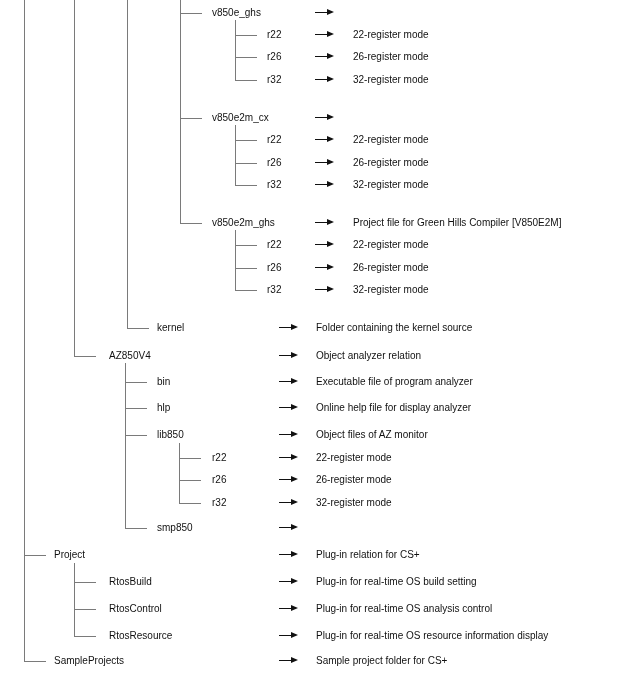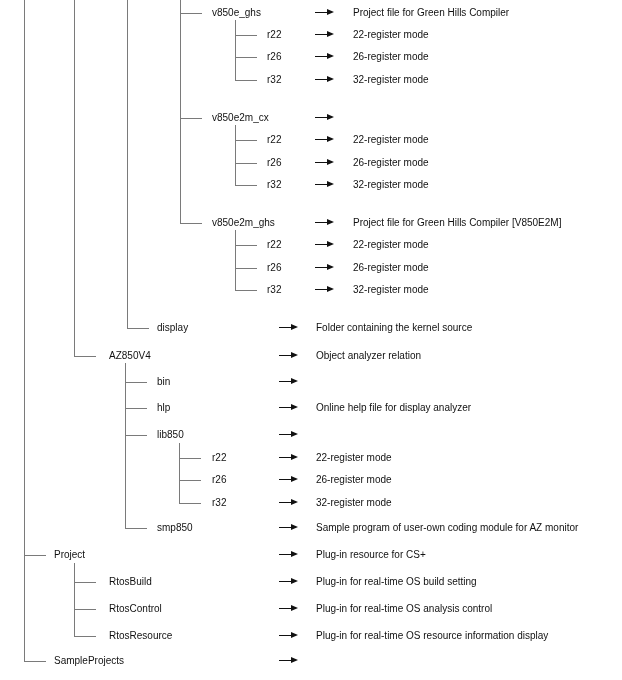--- a/index.html
+++ b/index.html
@@ -66,21 +66,20 @@
   <i class="hl" style="left:125px;top:528px"></i>
   <i class="hl" style="left:24px;top:555px"></i>
   <i class="hl" style="left:74px;top:582px"></i>
   <i class="hl" style="left:74px;top:609px"></i>
   <i class="hl" style="left:74px;top:636px"></i>
   <i class="hl" style="left:24px;top:661px"></i>
 
   <div class="row top lvl4" style="top:6px">
     <span class="lbl">v850e_ghs</span>
     <span class="arrow"></span>
-    <span class="desc">Project file for Green Hills Compiler</span>
   </div>
   <div class="row top lvl5" style="top:28px">
     <span class="lbl">r22</span>
     <span class="arrow"></span>
     <span class="desc">22-register mode</span>
   </div>
   <div class="row top lvl5" style="top:50px">
     <span class="lbl">r26</span>
     <span class="arrow"></span>
     <span class="desc">26-register mode</span>
@@ -123,80 +122,82 @@
     <span class="lbl">r26</span>
     <span class="arrow"></span>
     <span class="desc">26-register mode</span>
   </div>
   <div class="row top lvl5" style="top:283px">
     <span class="lbl">r32</span>
     <span class="arrow"></span>
     <span class="desc">32-register mode</span>
   </div>
   <div class="row low lvl3" style="top:321px">
-    <span class="lbl">display</span>
+    <span class="lbl">kernel</span>
     <span class="arrow"></span>
     <span class="desc">Folder containing the kernel source</span>
   </div>
   <div class="row low lvl2" style="top:349px">
     <span class="lbl">AZ850V4</span>
     <span class="arrow"></span>
     <span class="desc">Object analyzer relation</span>
   </div>
   <div class="row low lvl3" style="top:375px">
     <span class="lbl">bin</span>
     <span class="arrow"></span>
+    <span class="desc">Executable file of program analyzer</span>
   </div>
   <div class="row low lvl3" style="top:401px">
     <span class="lbl">hlp</span>
     <span class="arrow"></span>
     <span class="desc">Online help file for display analyzer</span>
   </div>
   <div class="row low lvl3" style="top:428px">
     <span class="lbl">lib850</span>
     <span class="arrow"></span>
+    <span class="desc">Object files of AZ monitor</span>
   </div>
   <div class="row low lvl4" style="top:451px">
     <span class="lbl">r22</span>
     <span class="arrow"></span>
     <span class="desc">22-register mode</span>
   </div>
   <div class="row low lvl4" style="top:473px">
     <span class="lbl">r26</span>
     <span class="arrow"></span>
     <span class="desc">26-register mode</span>
   </div>
   <div class="row low lvl4" style="top:496px">
     <span class="lbl">r32</span>
     <span class="arrow"></span>
     <span class="desc">32-register mode</span>
   </div>
   <div class="row low lvl3" style="top:521px">
     <span class="lbl">smp850</span>
     <span class="arrow"></span>
-    <span class="desc">Sample program of user-own coding module for AZ monitor</span>
   </div>
   <div class="row low lvl1" style="top:548px">
     <span class="lbl">Project</span>
     <span class="arrow"></span>
-    <span class="desc">Plug-in resource for CS+</span>
+    <span class="desc">Plug-in relation for CS+</span>
   </div>
   <div class="row low lvl2" style="top:575px">
     <span class="lbl">RtosBuild</span>
     <span class="arrow"></span>
     <span class="desc">Plug-in for real-time OS build setting</span>
   </div>
   <div class="row low lvl2" style="top:602px">
     <span class="lbl">RtosControl</span>
     <span class="arrow"></span>
     <span class="desc">Plug-in for real-time OS analysis control</span>
   </div>
   <div class="row low lvl2" style="top:629px">
     <span class="lbl">RtosResource</span>
     <span class="arrow"></span>
     <span class="desc">Plug-in for real-time OS resource information display</span>
   </div>
   <div class="row low lvl1" style="top:654px">
     <span class="lbl">SampleProjects</span>
     <span class="arrow"></span>
+    <span class="desc">Sample project folder for CS+</span>
   </div>
 
 </div>
 
 </body></html>

